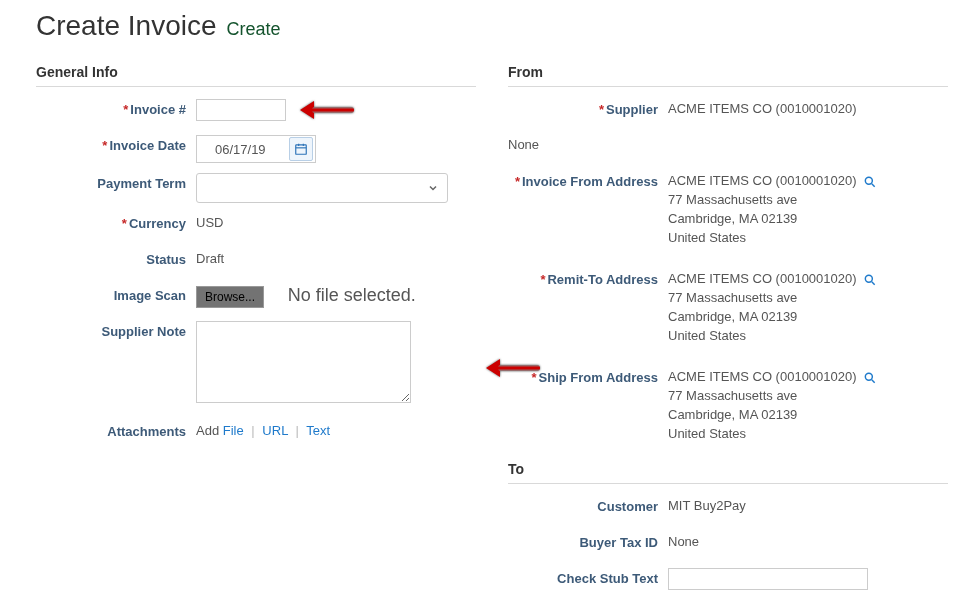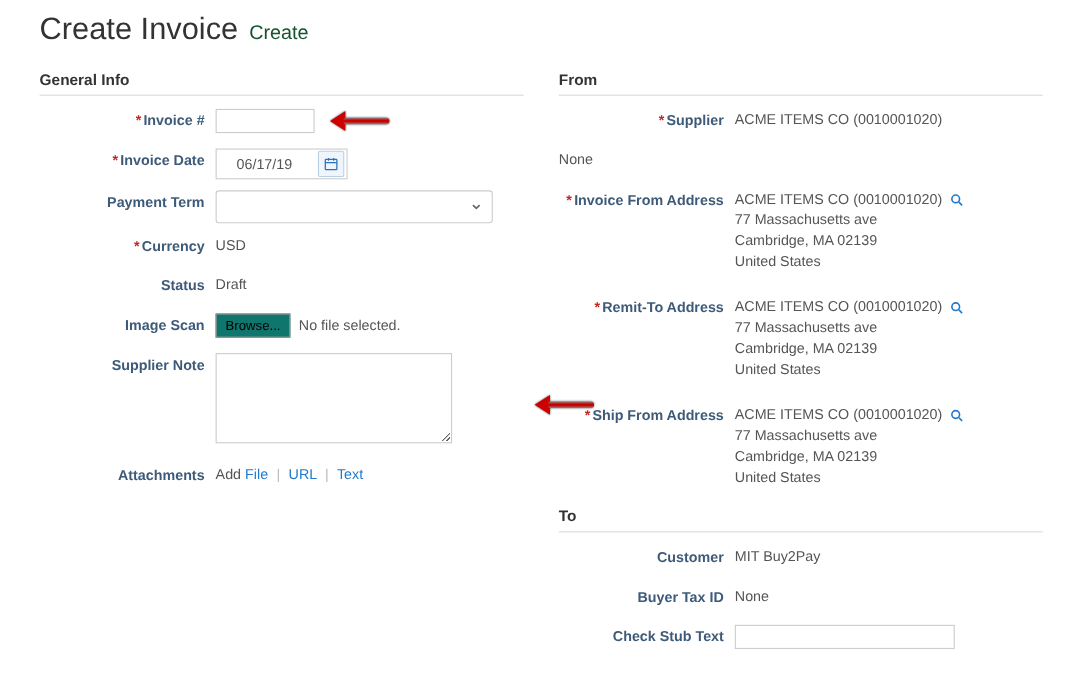--- a/index.html
+++ b/index.html
@@ -16,22 +16,22 @@
   .val{flex:1;font-size:13px;color:#555;line-height:20px;position:relative;}
   .inputtxt{border:1px solid #ccc;height:22px;box-sizing:border-box;font-size:13px;padding:0 4px;background:#fff;}
   .inputtxt.w90{width:90px;}
   .inputtxt.w200{width:200px;}
   .date-wrap{display:flex;align-items:center;border:1px solid #ccc;height:28px;box-sizing:border-box;padding:0 2px 0 6px;width:120px;justify-content:flex-end;}
   .date-wrap input{border:none;outline:none;font-size:13px;width:72px;color:#555;}
   .cal-btn{width:22px;height:22px;border:1px solid #b8cfe6;background:#eef5fc;display:flex;align-items:center;justify-content:center;cursor:pointer;border-radius:2px;}
   .cal-icon{width:14px;height:14px;}
   .select{border:1px solid #ccc;height:28px;width:250px;border-radius:3px;background:#fff;position:relative;cursor:pointer;}
   .select .chev{position:absolute;right:8px;top:6px;color:#666;}
-  .browse-btn{border:1px solid #999;background:#0f766e;font-size:12px;padding:3px 8px;cursor:pointer;font-family:inherit;}
-  .nofile{font-size:13px;color:#555;margin-left:4px;}
+  .browse-btn{border:1px solid #999;background:#737373;font-size:12px;padding:3px 8px;cursor:pointer;font-family:inherit;}
+  .nofile{font-size:18px;color:#555;margin-left:20px;}
   textarea.note{width:215px;height:82px;border:1px solid #ccc;resize:both;font-family:inherit;font-size:13px;padding:4px;box-sizing:border-box;}
   .addr{line-height:19px;}
   .mag-btn{display:inline-flex;align-items:center;justify-content:center;width:16px;height:16px;vertical-align:middle;margin-left:2px;cursor:pointer;color:#1f7acb;}
   .mag-icon{width:14px;height:14px;}
   .attach-line{font-size:13px;color:#555;}
   .attach-line a{color:#1f7acb;text-decoration:none;}
   .sep{color:#bbb;margin:0 4px;}
   .arrow-line{width:42px;height:6px;border-radius:3px;background:linear-gradient(to bottom,#888 0%,#c00 40%,#c00 60%,#888 100%);}
   .arrow-head{width:0;height:0;border-top:9px solid transparent;border-bottom:9px solid transparent;border-right:14px solid #c00;margin-right:-2px;}
   .arrow-wrap{display:flex;align-items:center;filter:drop-shadow(0 0 1px #555);}

